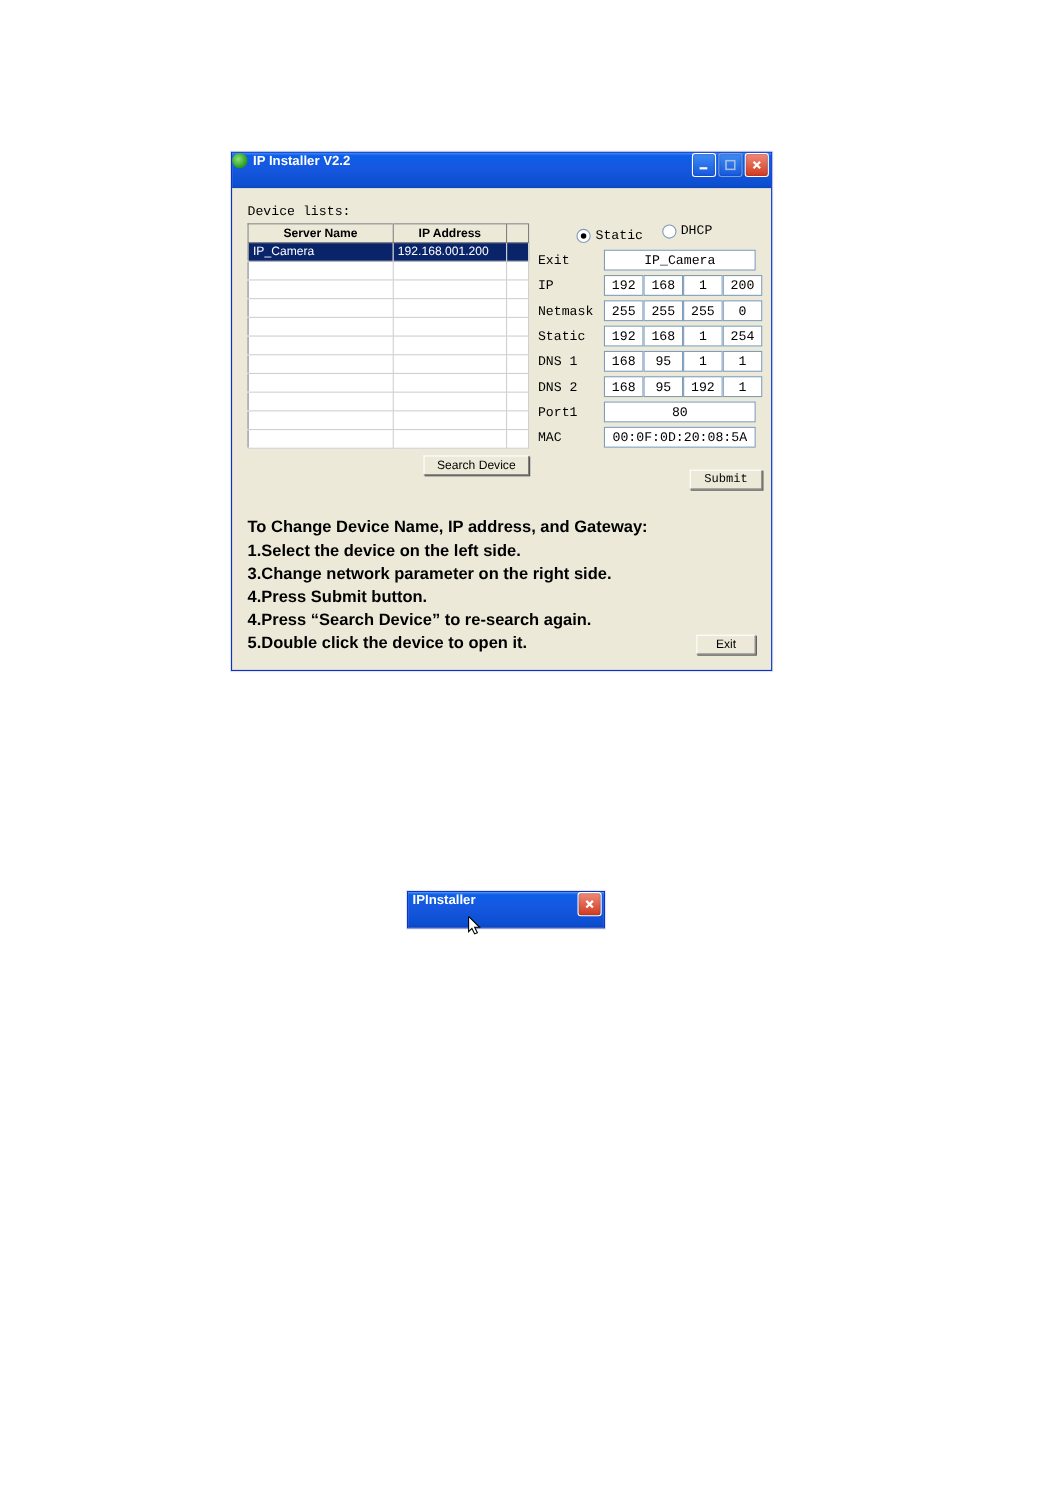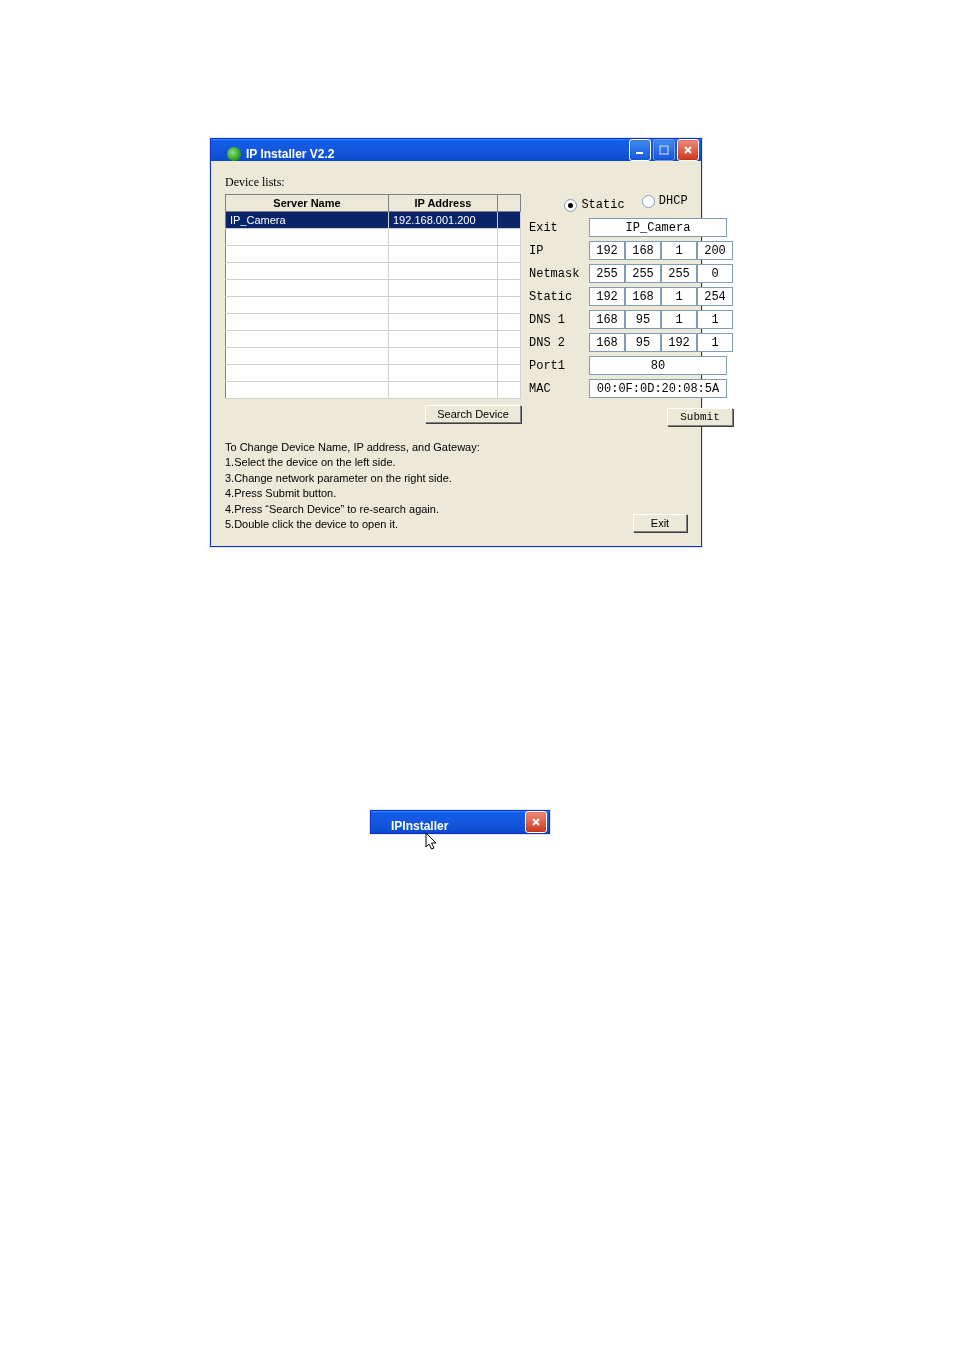--- a/index.html
+++ b/index.html
@@ -1,17 +1,17 @@
 <!DOCTYPE html>
 <html><head>
 <meta charset="utf-8">
 <style>
 body{margin:0;padding:0;background:#fff;font-family:Tahoma,Arial,sans-serif;font-size:11px;width:954px;height:1352px;position:relative}
 .window{position:absolute;border:1px solid #0831d9;background:#ece9d8;box-shadow:0 0 0 1px rgba(0,0,0,.1)}
-.titlebar{background:linear-gradient(180deg,#3f8cf3 0%,#0d5ee8 8%,#1658e0 40%,#0c4fd1 90%,#0a47bd 100%);height:22px;display:flex;align-items:flex-end;color:#fff;font-size:12px;font-weight:bold;padding:0 2px 0 16px}
+.titlebar{background:linear-gradient(180deg,#3f8cf3 0%,#0d5ee8 8%,#1658e0 40%,#0c4fd1 90%,#0a47bd 100%);height:32px;display:flex;align-items:flex-start;color:#fff;font-size:12px;font-weight:bold;padding:0 2px 0 0}
 .titlebar .app-icon{width:14px;height:14px;background:radial-gradient(circle at 40% 40%,#8de07c 0%,#2fa324 60%,#1e6b18 100%);border-radius:50%;margin-right:5px;flex:none}
 .titlebar .title-text{flex:1;white-space:nowrap;overflow:hidden}
 .winbtns{display:flex;gap:2px}
 .winbtn{width:20px;height:20px;border:1px solid #fff;border-radius:3px;display:flex;align-items:center;justify-content:center;color:#fff;font-size:12px;font-weight:bold;box-shadow:inset 0 0 2px rgba(0,0,0,.3)}
 .winbtn.min{background:linear-gradient(180deg,#3f8cf3,#1658e0)}
 .winbtn.max{background:linear-gradient(180deg,#3f8cf3,#1658e0);color:#7a9fd6;border-color:#7a9fd6}
 .winbtn.close{background:linear-gradient(180deg,#f08b7a,#d13a1f)}
 .win-body{padding:10px 14px 14px 14px;color:#000}
 .label{color:#000;margin:4px 0 4px 0}
 .table{border:1px solid #808080;background:#fff;font-size:11px}
@@ -21,21 +21,21 @@
 .btn{background:#ece9d8;border:1px solid #808080;border-top-color:#fff;border-left-color:#fff;padding:2px 0;font-family:inherit;font-size:11px;cursor:pointer;box-shadow:1px 1px 0 #404040}
 .field{border:1px solid #7f9db9;background:#fff;height:17px;padding:0 3px;font-family:"Courier New",monospace;font-size:12px;text-align:center}
 .field.wide{width:130px}
 .field.oct{width:28px}
 .radio{display:inline-flex;align-items:center;margin-right:10px;font-family:"Courier New",monospace;font-size:12px}
 .radio .dot{width:11px;height:11px;border:1px solid #7f9db9;border-radius:50%;margin-right:4px;background:#fff;display:inline-flex;align-items:center;justify-content:center}
 .radio .dot.checked::after{content:"";width:5px;height:5px;border-radius:50%;background:#000}
 .right-form{font-family:"Courier New",monospace;font-size:12px}
 .right-form .row{display:flex;align-items:center;margin-bottom:4px}
 .right-form .rlabel{width:60px}
-.instructions{font-size:11px;font-weight:normal;line-height:1.4;margin-top:14px}
+.instructions{font-size:15px;font-weight:bold;line-height:1.4;margin-top:24px}
 #win1{top:138px;left:210px;width:490px}
 #win1 .content-grid{display:flex;gap:6px}
 #win1 .left-col{flex:none}
 #win1 .right-col{flex:1;padding-left:2px}
 #win2{top:810px;left:370px;width:178px}
 #win2 .msg-body{padding:18px 10px 12px 10px;text-align:center}
 #win2 .msg-text{font-size:12px;margin-bottom:14px}
 .cursor-arrow{position:absolute;width:14px;height:18px;pointer-events:none}
 </style>
 </head>
@@ -57,24 +57,24 @@
           </svg>
         </div>
       <div class="winbtn close">
           <svg width="10" height="10">
             <path d="M2 2 L8 8 M8 2 L2 8" stroke="#fff" stroke-width="2"></path>
           </svg>
         </div>
     </div>
   </div>
   <div class="win-body">
-    <div class="label" style="font-family:Liberation Serif, serif;font-size:12px">Device lists:</div>
+    <div class="label" style="font-family:Liberation Mono, monospace;font-size:12px">Device lists:</div>
     <div class="content-grid">
       <div class="left-col">
-        <table class="table" style="width:296px;border-collapse:collapse">
+        <table class="table" style="width:256px;border-collapse:collapse">
           <tbody>
               <tr>
             <th style="width:150px">Server Name</th>
             <th style="width:96px">IP Address</th>
             <th style="width:10px"></th>
           </tr>
           <tr class="selected">
             <td>IP_Camera</td>
             <td style="">192.168.001.200</td>
             <td></td>
@@ -187,21 +187,21 @@
           <input class="field oct" value="1" style="">
         </div>
         <div class="row">
             <span class="rlabel">Port1</span>
             <input class="field wide" value="80" style="">
           </div>
         <div class="row">
             <span class="rlabel">MAC</span>
             <input class="field wide" value="00:0F:0D:20:08:5A" style="">
           </div>
-        <div style="text-align:right;margin-top:10px">
+        <div style="text-align:right;margin-top:20px">
           <button class="btn" style="width:66px">Submit</button>
         </div>
       </div>
     </div>
 
     <div style="display:flex;align-items:flex-end">
       <div class="instructions">
         <div>To Change Device Name, IP address, and Gateway:</div>
         <div>1.Select the device on the left side.</div>
         <div>3.Change network parameter on the right side.</div>

